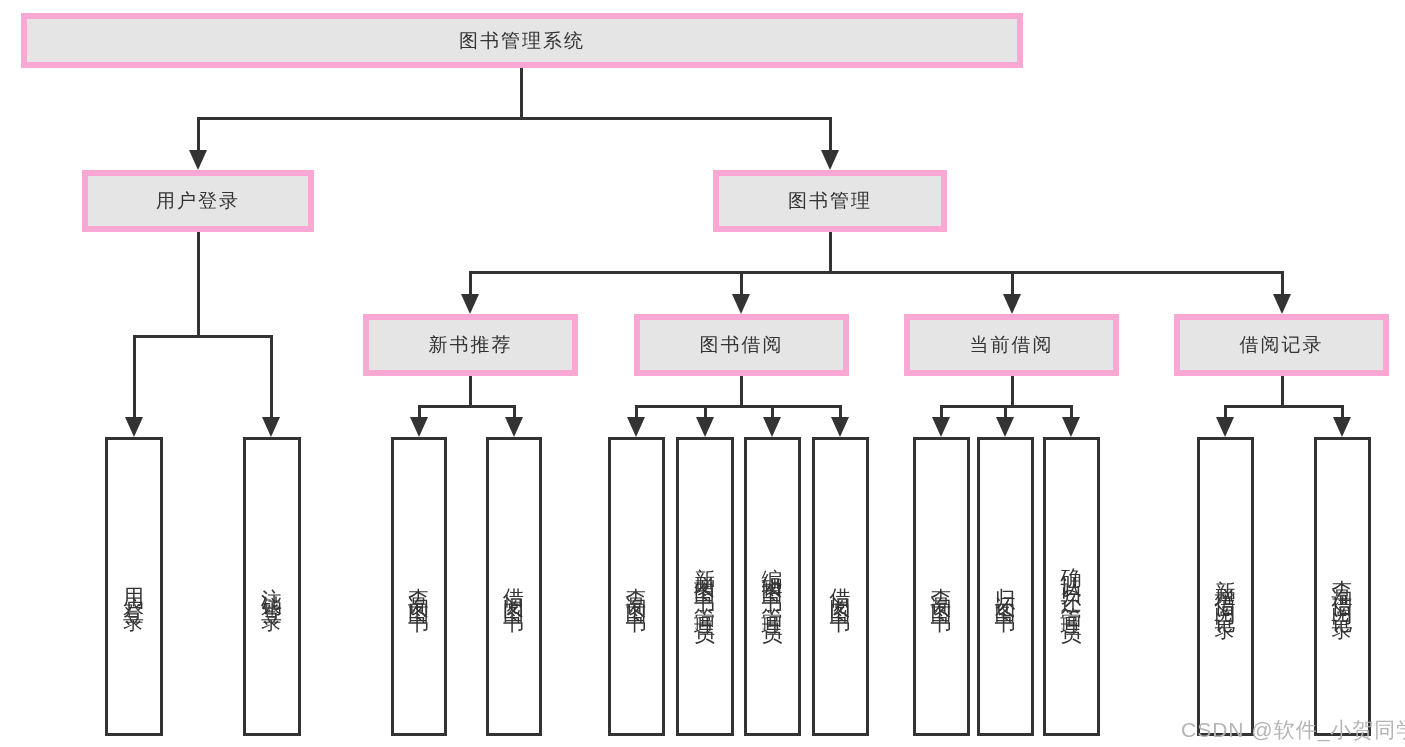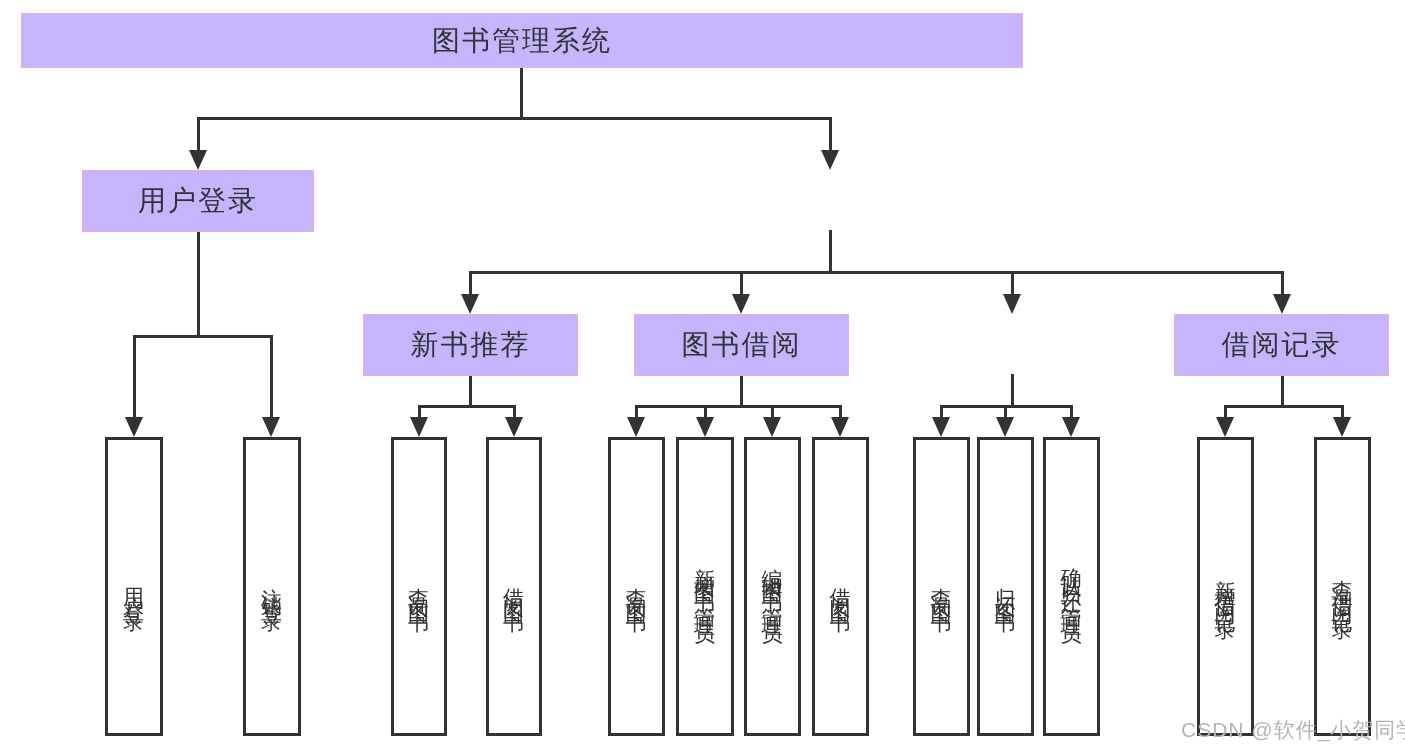--- a/index.html
+++ b/index.html
@@ -7,27 +7,27 @@
     position: relative;
     width: 1405px;
     height: 747px;
     background: #ffffff;
     overflow: hidden;
     font-family: "Liberation Sans", "DejaVu Sans", sans-serif;
   }
   .box {
     position: absolute;
     box-sizing: border-box;
-    border: 1px solid #f9a8d4;
-    background: #c4b5fd;
+    border: 6px solid #f9a8d4;
+    background: #e5e5e5;
     display: flex;
     align-items: center;
     justify-content: center;
     color: #333333;
-    font-size: 28px;
+    font-size: 19px;
     letter-spacing: 2px;
     white-space: nowrap;
   }
   .vbox {
     position: absolute;
     box-sizing: border-box;
     border: 3px solid #333333;
     background: #ffffff;
     display: flex;
     align-items: center;
@@ -120,25 +120,27 @@
   <div class="h" style="left:1224px; top:405px; width:120px;"></div>
   <div class="v" style="left:1224px; top:405px; height:14px;"></div>
   <div class="v" style="left:1341px; top:405px; height:14px;"></div>
   <div class="arrow" style="left:1216px; top:417px;"></div>
   <div class="arrow" style="left:1333px; top:417px;"></div>
 
   <div class="box" style="left:21px; top:13px; width:1002px; height:55px;">图书管理系统</div>
 
   <div class="box" style="left:82px; top:170px; width:232px; height:62px;">用户登录</div>
 
+  <div class="box" style="left:713px; top:170px; width:234px; height:62px;">图书管理</div>
 
   <div class="box" style="left:634px; top:314px; width:215px; height:62px;">图书借阅</div>
 
   <div class="box" style="left:363px; top:314px; width:215px; height:62px;">新书推荐</div>
 
+  <div class="box" style="left:904px; top:314px; width:215px; height:62px;">当前借阅</div>
 
   <div class="box" style="left:1174px; top:314px; width:215px; height:62px;">借阅记录</div>
 
   <div class="vbox" style="left:105px; top:437px; width:58px; height:299px;">用户登录</div>
 
   <div class="vbox" style="left:243px; top:437px; width:58px; height:299px;">注销登录</div>
 
   <div class="vbox" style="left:391px; top:437px; width:56px; height:299px;">查询图书</div>
 
   <div class="vbox" style="left:486px; top:437px; width:56px; height:299px;">借阅图书</div>

